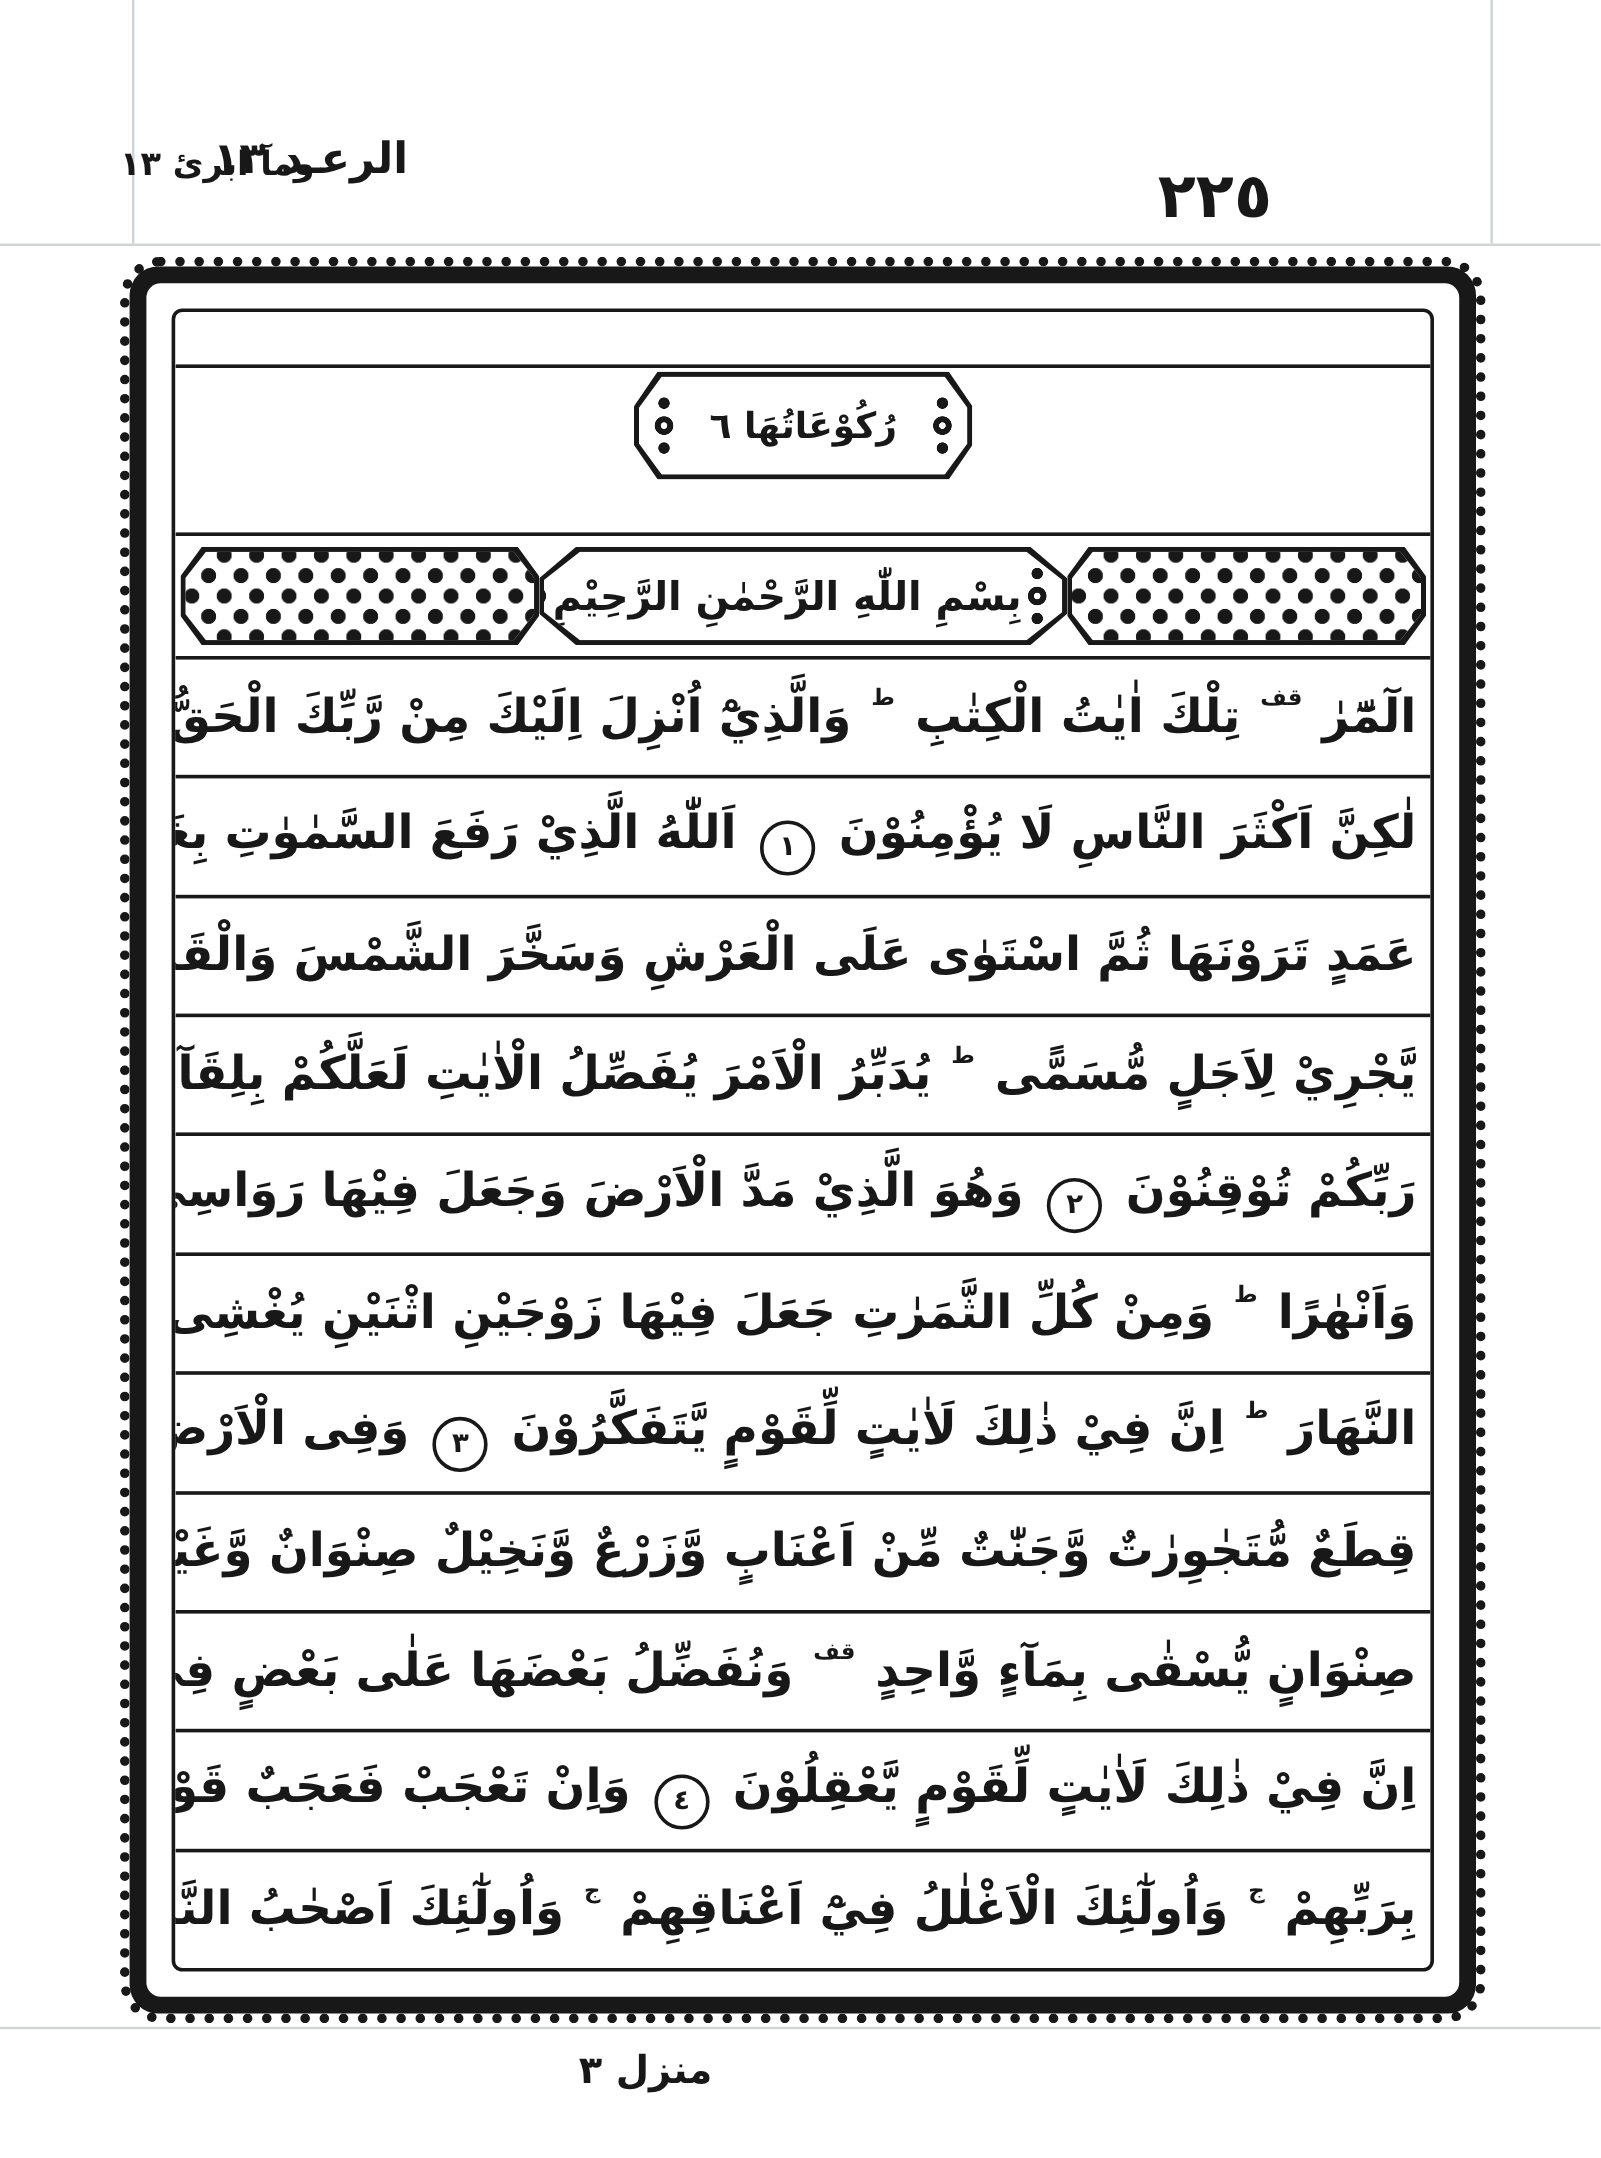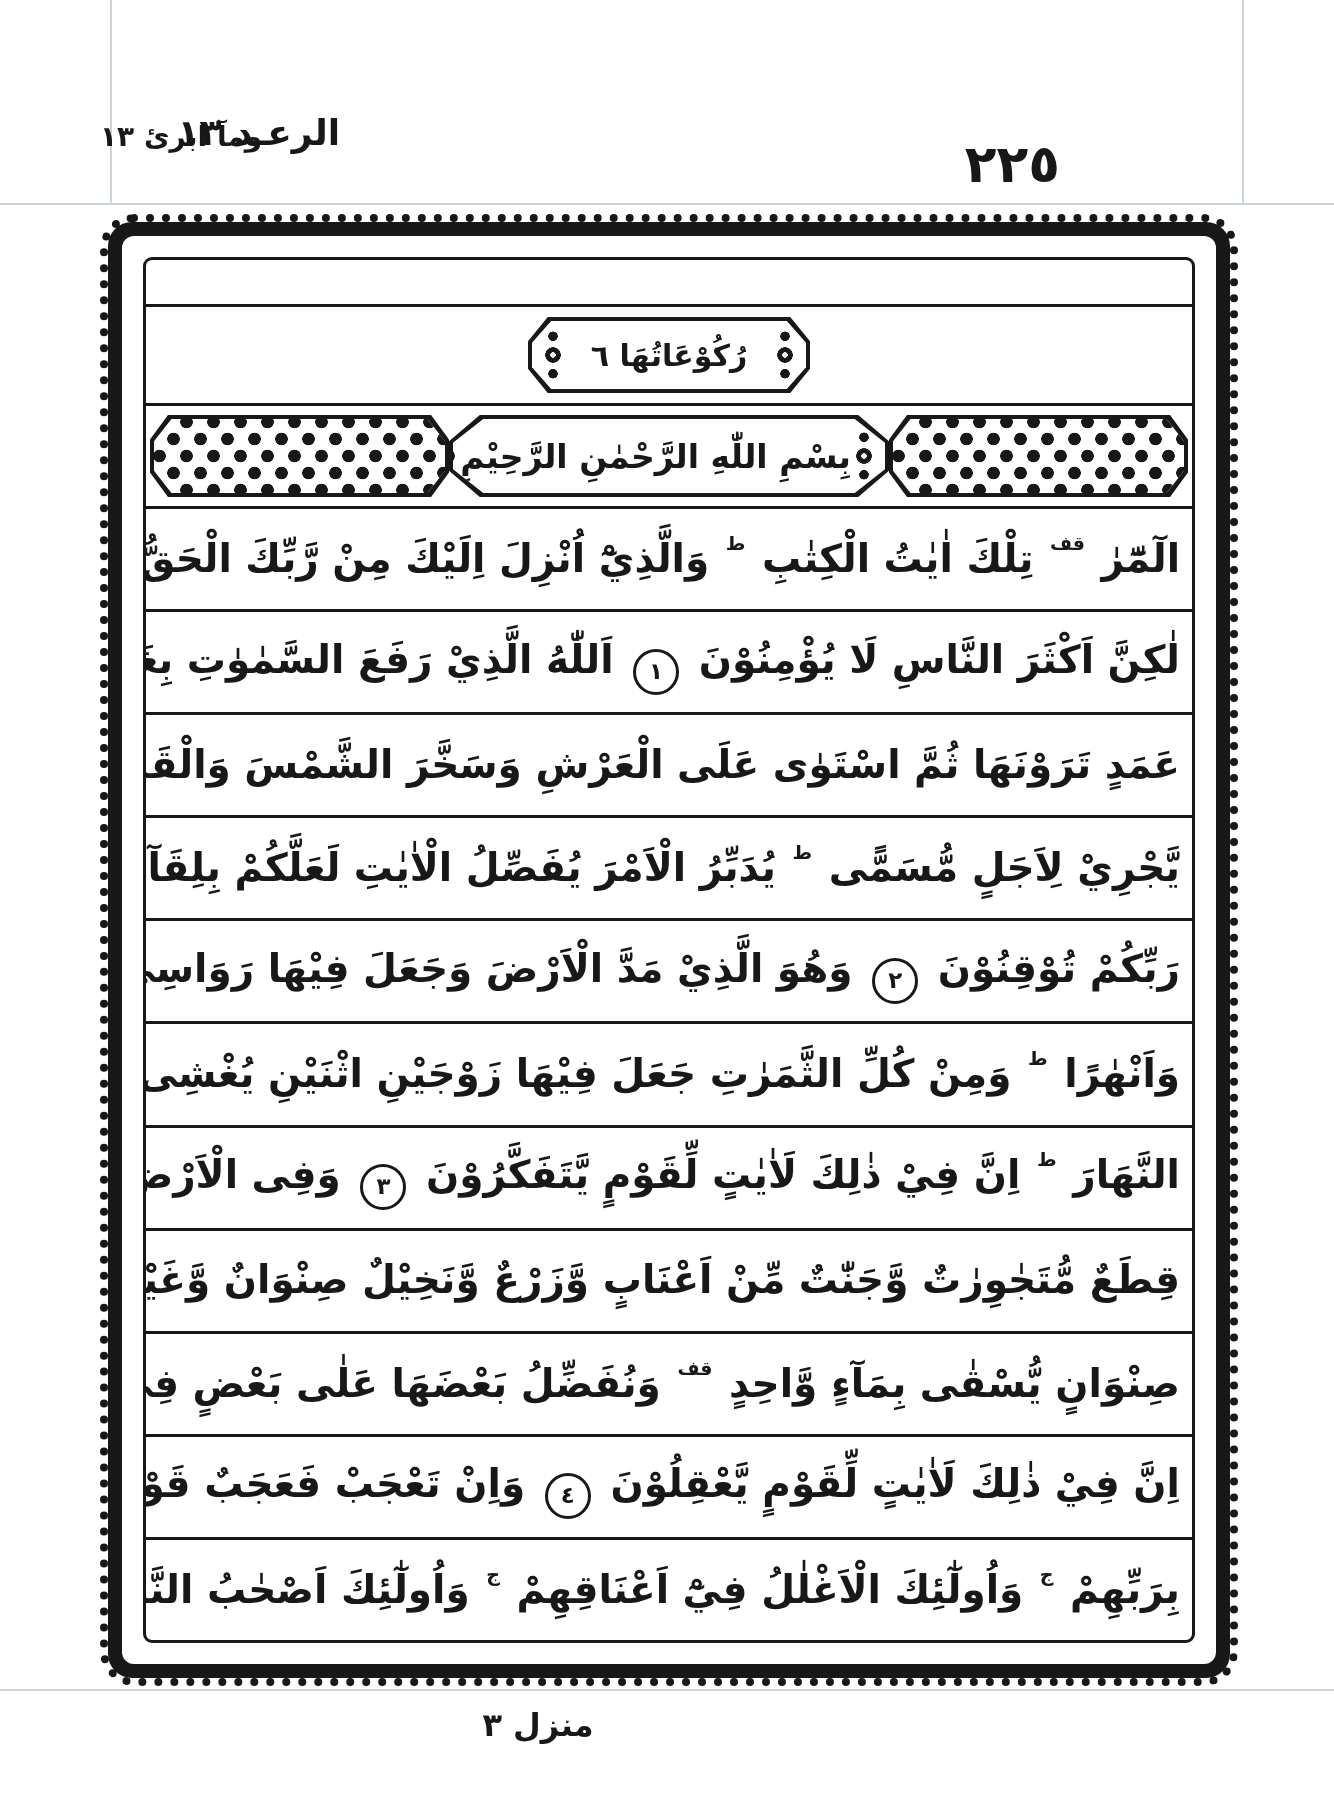--- a/index.html
+++ b/index.html
@@ -26,24 +26,24 @@
   
   .frame{position:absolute;left:108px;top:222px;width:1122px;height:1456px;background:var(--ink);border-radius:24px;}
   .frame::before{content:"";position:absolute;inset:-8px;border:8px dotted var(--ink);border-radius:34px;}
   .frame-white{position:absolute;inset:14px;background:#ffffff;border-radius:12px;}
   .frame-inner{position:absolute;inset:21px;border:3px solid var(--ink);border-radius:9px;overflow:hidden;display:flex;flex-direction:column;background:#ffffff;}
 
   .row{flex:0 0 auto;}
   .row + .row{border-top:3px solid var(--ink);}
   .row-blank{height:44px;}
   .row-banner{height:96px;display:flex;align-items:center;justify-content:space-evenly;padding:0 6px;}
-  .row-bismillah{height:100px;display:flex;align-items:center;justify-content:center;gap:0;padding:0 4px;}
+  .row-bismillah{height:100px;display:flex;align-items:center;justify-content:center;gap:0;padding:0 4px;margin-top:41px;}
 
   
-  .cartouche{position:relative;height:76px;background:var(--ink);
+  .cartouche{position:relative;height:90px;background:var(--ink);
     clip-path:polygon(7% 0,93% 0,100% 32%,100% 68%,93% 100%,7% 100%,0 68%,0 32%);}
   .cartouche .inner{position:absolute;inset:4px;background:#ffffff;
     clip-path:polygon(7% 0,93% 0,100% 32%,100% 68%,93% 100%,7% 100%,0 68%,0 32%);
     display:flex;align-items:center;justify-content:space-between;padding:0 8px;}
   .cartouche .label{flex:1;text-align:center;font-weight:bold;font-size:30px;white-space:nowrap;}
   .c-ayat{width:268px;}
   .c-title{width:452px;}
   .c-ruku{width:282px;}
   .c-bism{width:440px;height:82px;}
   .c-bism .label{font-size:33px;}

